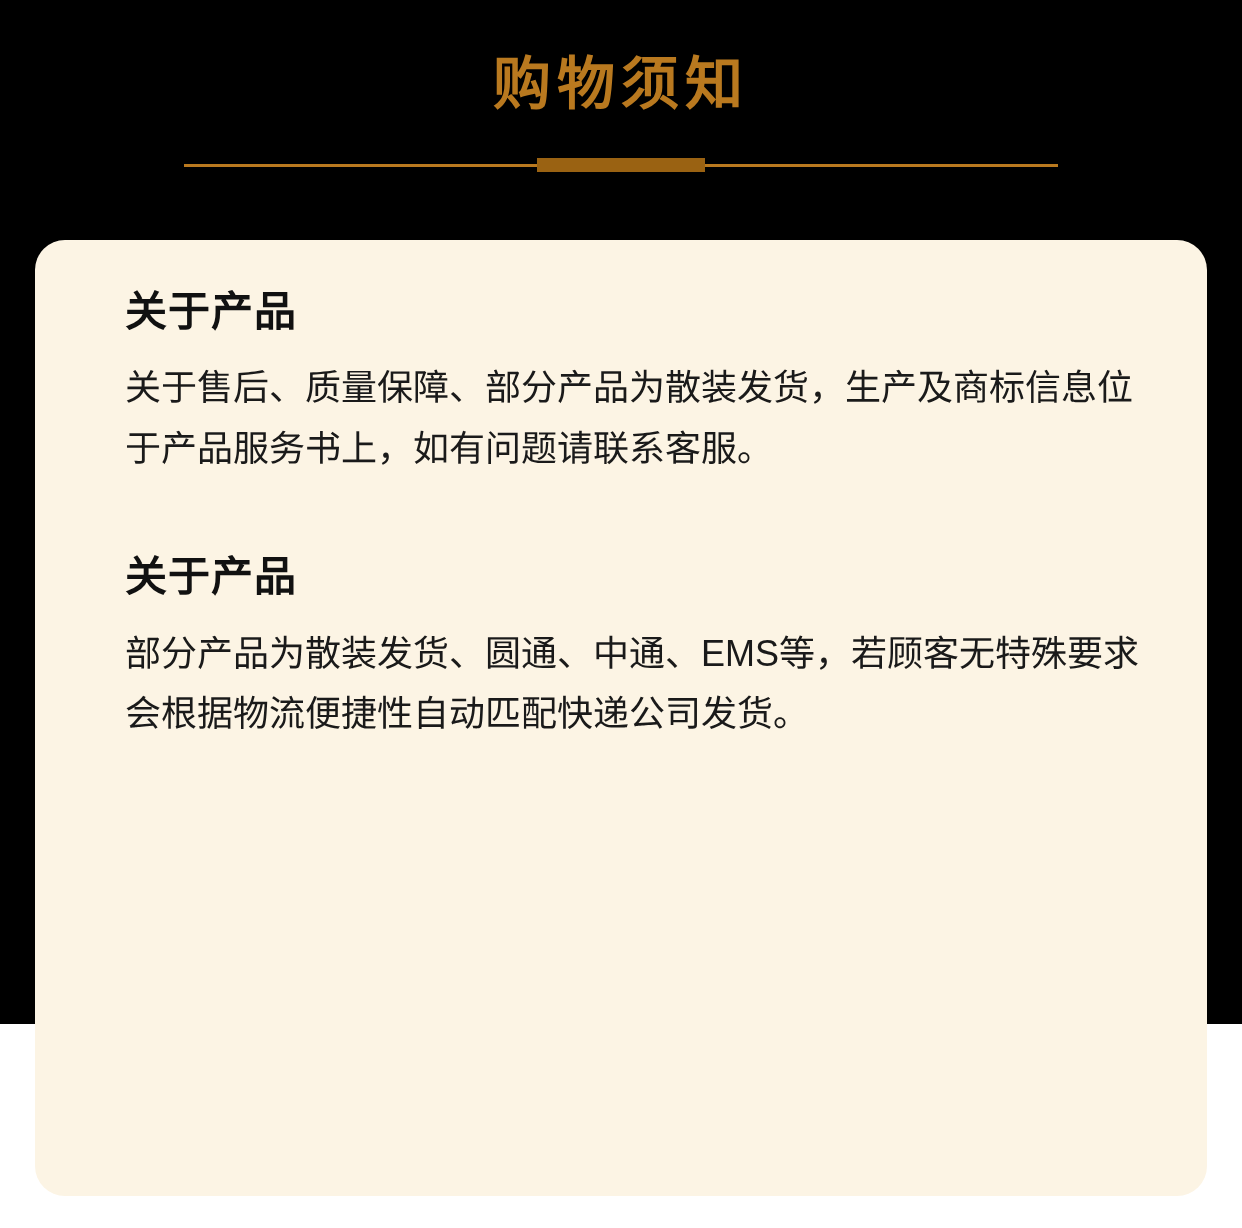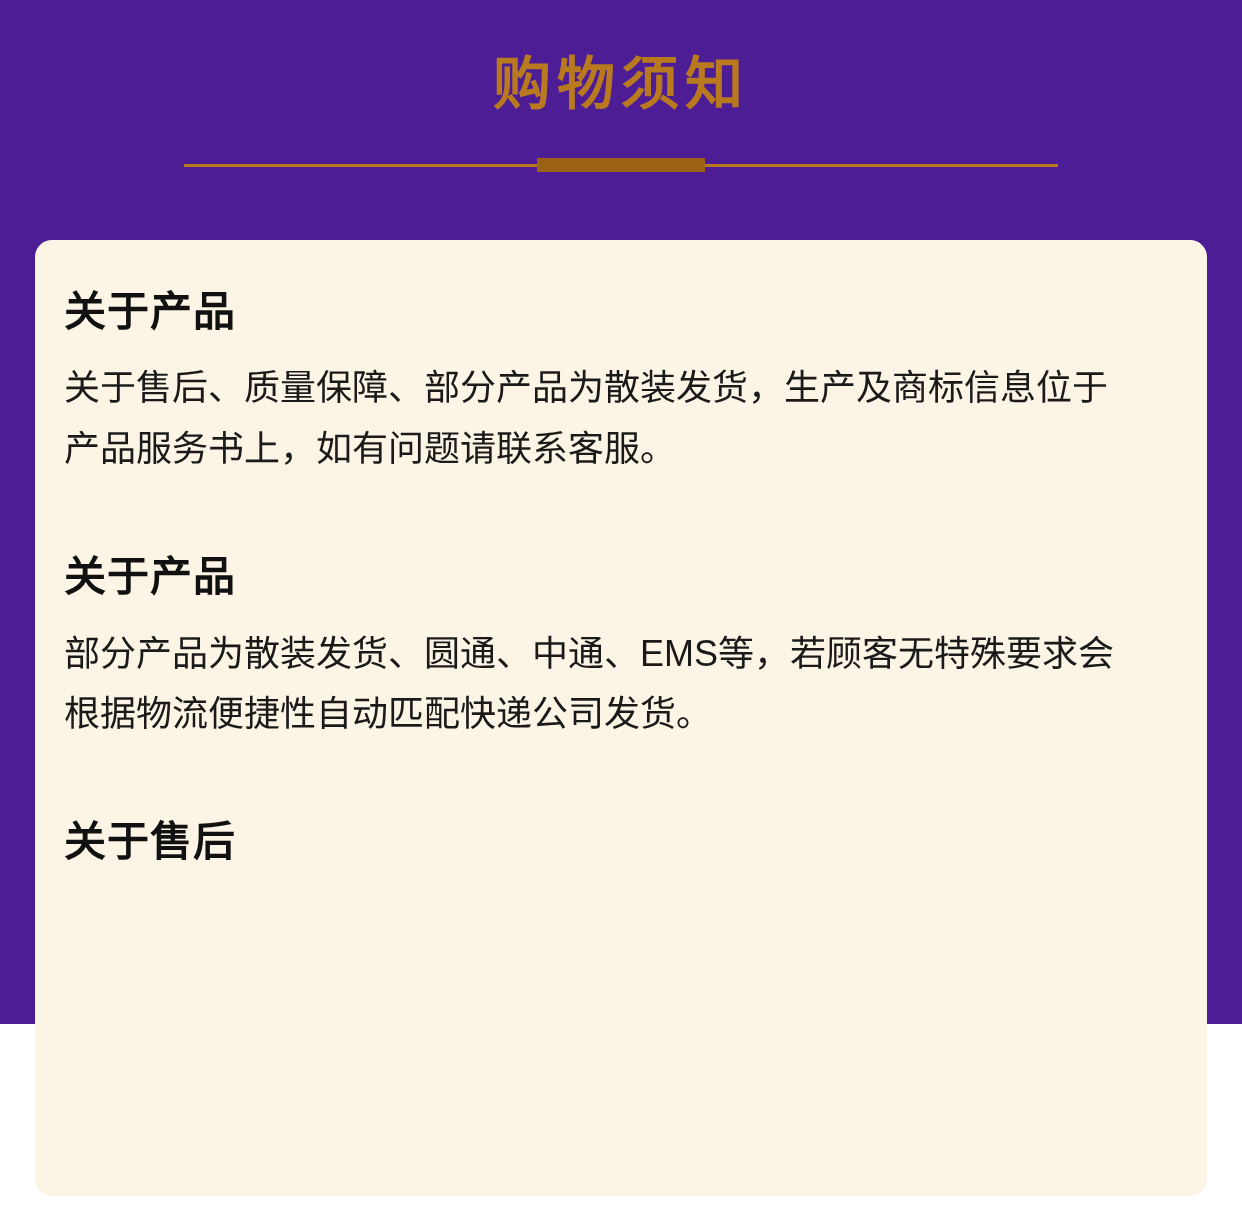--- a/index.html
+++ b/index.html
@@ -10,21 +10,21 @@
   body {
     width: 1242px;
     height: 1228px;
     font-family: "Liberation Sans", "DejaVu Sans", sans-serif;
     overflow: hidden;
   }
   .page {
     position: relative;
     width: 1242px;
     height: 1024px;
-    background: #4c1d95;
+    background: #000000;
     box-sizing: border-box;
   }
 
   
   .header {
     padding-top: 52px;
     text-align: center;
   }
   .header-title {
     font-size: 58px;
@@ -59,23 +59,23 @@
   }
 
   
   .card {
     position: absolute;
     left: 35px;
     top: 240px;
     width: 1172px;
     height: 956px;
     background: #fcf4e4;
-    border-radius: 17px;
+    border-radius: 30px;
     box-sizing: border-box;
-    padding: 48px 58px 0 29px;
+    padding: 48px 58px 0 90px;
   }
 
   .section {
     margin-bottom: 46px;
   }
   .section:last-child {
     margin-bottom: 0;
   }
   .section-heading {
     font-size: 42px;
@@ -118,17 +118,16 @@
     <div class="spacer-lg"></div>
 
     <div class="section">
       <h2 class="section-heading">关于产品</h2>
       <p class="section-body">部分产品为散装发货、圆通、中通、EMS等，若顾客无特殊要求会根据物流便捷性自动匹配快递公司发货。</p>
     </div>
 
     <div class="spacer-lg"></div>
 
     <div class="section">
-      <h2 class="section-heading">关于售后</h2>
     </div>
 
   </div>
 </div>
 
 </body></html>

